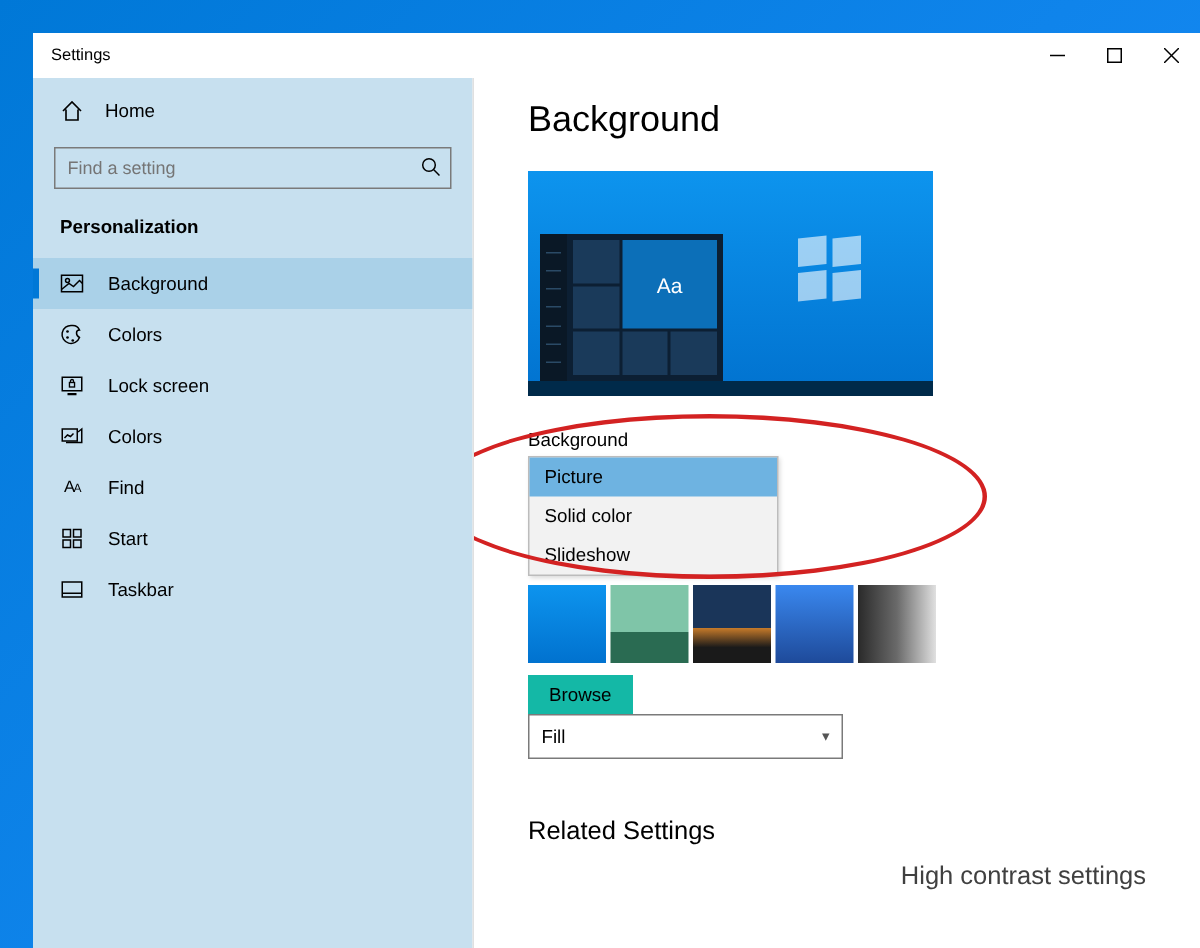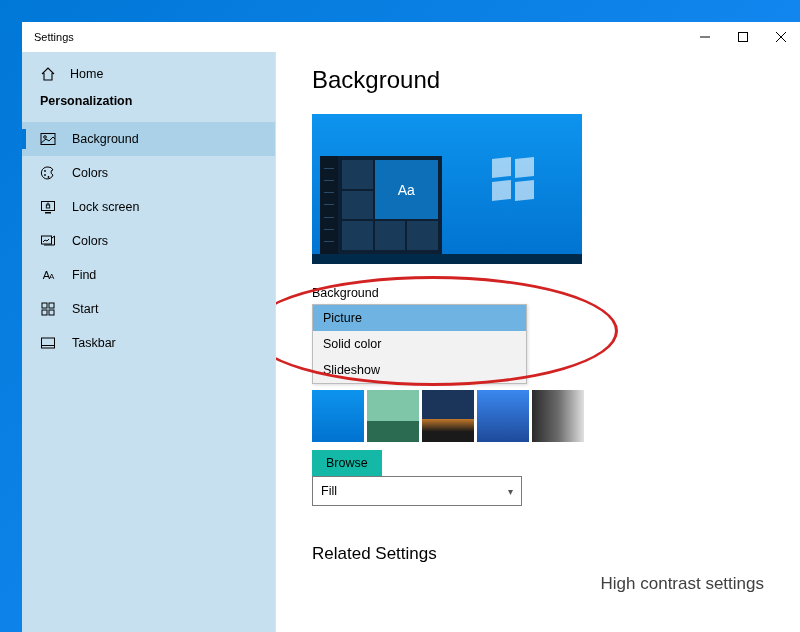--- a/index.html
+++ b/index.html
@@ -3,21 +3,21 @@
 <meta charset="utf-8">
 <style>
   * { box-sizing: border-box; }
   html, body { margin:0; padding:0; height:100%; font-family:"Segoe UI", Arial, sans-serif; font-size:12px; color:#000; }
   body { background:linear-gradient(135deg,#0078d7,#1e90ff); padding:22px 0 0 22px; overflow:hidden; }
   .window { width:778px; height:610px; background:#fff; position:relative; display:flex; flex-direction:column; }
   .titlebar { height:30px; display:flex; align-items:center; justify-content:space-between; padding:0 0 0 12px; font-size:11px; }
   .win-controls { display:flex; }
   .win-btn { width:38px; height:30px; display:flex; align-items:center; justify-content:center; font-size:11px; }
   .body { flex:1; display:flex; overflow:hidden; }
-  .sidebar { width:253px; background:#c7e0ef; padding:6px 0 0 0; display:flex; flex-direction:column; overflow-y:auto; }
+  .sidebar { width:293px; background:#c7e0ef; padding:6px 0 0 0; display:flex; flex-direction:column; overflow-y:auto; }
   .home { display:flex; align-items:center; gap:14px; padding:8px 18px; font-size:12.5px; }
   .search { margin:8px 14px 14px 14px; position:relative; }
   .search input { width:100%; height:28px; padding:0 28px 0 8px; border:1px solid #7a7a7a; background:#c7e0ef; font-size:12px; outline:none; }
   .search-icon { position:absolute; right:7px; top:6px; }
   .section-title { font-weight:600; font-size:12.5px; padding:4px 18px 14px 18px; }
   .nav-item { display:flex; align-items:center; gap:16px; padding:9px 18px 9px 18px; font-size:12.5px; position:relative; cursor:default; }
   .nav-item.active { background:#aad1e8; }
   .nav-item.active::before { content:""; position:absolute; left:0; top:7px; bottom:7px; width:4px; background:#0078d7; }
   .nav-icon { width:16px; height:16px; display:flex; align-items:center; justify-content:center; flex-shrink:0; }
   .content { flex:1; padding:14px 36px 0 36px; overflow-y:auto; border-left:1px solid #e0e0e0; }
@@ -30,21 +30,21 @@
   .preview .sm-right { flex:1; display:grid; grid-template-columns:repeat(3,1fr); grid-template-rows:repeat(3,1fr); gap:2px; padding:4px; }
   .preview .tile { background:#1a3a5a; }
   .preview .tile.big { grid-column:2/4; grid-row:1/3; background:#0c6fb8; display:flex; align-items:center; justify-content:center; color:#fff; font-size:14px; }
   .preview .winlogo { position:absolute; right:48px; top:44px; width:42px; height:42px; }
   .preview .winlogo div { position:absolute; background:rgba(255,255,255,0.6); }
   .wl-tl { left:0; top:0; width:19px; height:19px; transform:skewY(-6deg); }
   .wl-tr { right:0; top:0; width:19px; height:19px; transform:skewY(-6deg); }
   .wl-bl { left:0; bottom:0; width:19px; height:19px; transform:skewY(-6deg); }
   .wl-br { right:0; bottom:0; width:19px; height:19px; transform:skewY(-6deg); }
   .field-label { font-size:12.5px; margin:22px 0 4px 0; }
-  .dropdown-open { width:215px; border:1px solid #bcbcbc; background:#f2f2f2; box-shadow:1px 1px 3px rgba(0,0,0,0.15); position:relative; }
+  .dropdown-open { width:167px; border:1px solid #bcbcbc; background:#f2f2f2; box-shadow:1px 1px 3px rgba(0,0,0,0.15); position:relative; }
   .dd-option { padding:6px 10px; font-size:12.5px; cursor:default; }
   .dd-option.selected { background:#6eb3e1; }
   .ellipse { position:absolute; left:-64px; top:-28px; width:370px; height:110px; border:3px solid #d32222; border-radius:50%; pointer-events:none; }
   .thumbs { display:flex; gap:3px; margin-top:6px; }
   .thumb { width:52px; height:52px; background:#888; }
   .t0 { background:linear-gradient(180deg,#0d94ee,#0172cf); }
   .t1 { background:linear-gradient(180deg,#7fc5a8 60%,#2a6b52 60%); }
   .t2 { background:linear-gradient(180deg,#1a3559 55%,#c77b2a 55%,#1a1a1a 80%); }
   .t3 { background:linear-gradient(180deg,#3a88ef,#1e4a9a); }
   .t4 { background:linear-gradient(90deg,#2a2a2a,#6a6a6a,#e0e0e0); }
@@ -86,20 +86,29 @@
     <div class="sidebar">
       <div class="home">
         <span class="nav-icon">
           <svg width="16" height="16" viewBox="0 0 16 16">
               <path d="M2 8 L8 2 L14 8 M4 7 V14 H12 V7" fill="none" stroke="#000" stroke-width="1.1"></path>
             </svg>
         </span>
         <span>Home</span>
       </div>
 
+      <div class="search">
+        <input type="text" placeholder="Find a setting" style="">
+        <span class="search-icon">
+          <svg width="14" height="14" viewBox="0 0 14 14">
+              <circle cx="6" cy="6" r="4.2" fill="none" stroke="#000" stroke-width="1"></circle>
+              <line x1="9.2" y1="9.2" x2="13" y2="13" stroke="#000" stroke-width="1"></line>
+            </svg>
+        </span>
+      </div>
 
       <div class="section-title">Personalization</div>
 
       <div class="nav-item active">
         <span class="nav-icon">
             <svg width="16" height="16" viewBox="0 0 16 16">
               <rect x="1" y="2.5" width="14" height="11" fill="none" stroke="#000" stroke-width="1"></rect>
               <circle cx="5" cy="6" r="1.3" fill="none" stroke="#000" stroke-width="1"></circle>
               <path d="M1 12 L6 8 L9 10 L13 6 L15 8" fill="none" stroke="#000" stroke-width="1"></path>
             </svg>

